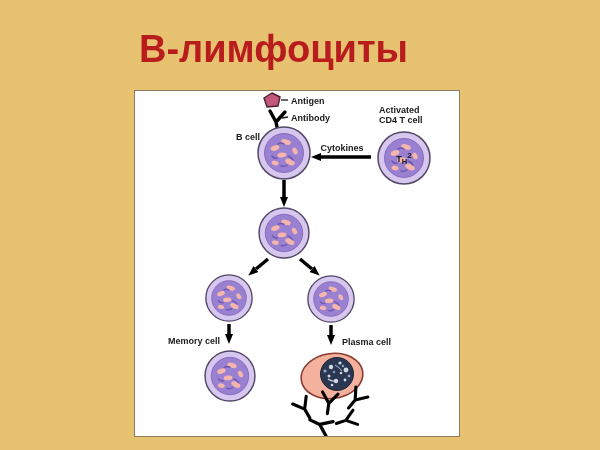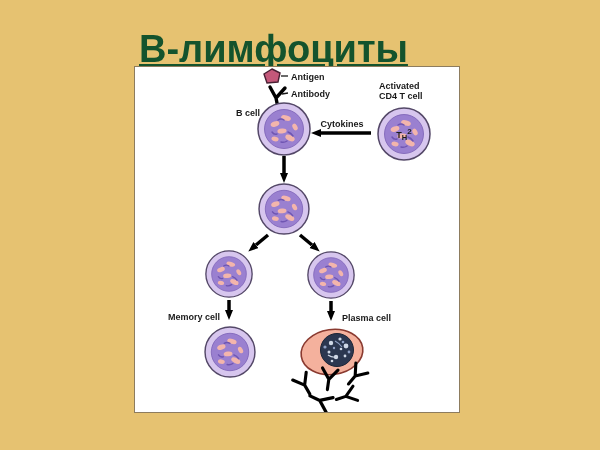--- a/index.html
+++ b/index.html
@@ -9,29 +9,28 @@
     overflow:hidden;
     position:relative;
     font-family:"Liberation Sans",sans-serif;
   }
   .slide-title{
     position:absolute;
     left:139px;top:28px;
     margin:0;
     font-size:38px;
     font-weight:bold;
-    color:#14532d;
+    color:#b91c1c;
     letter-spacing:0px;
     font-family:"Liberation Sans",sans-serif;
     white-space:nowrap;
-    text-decoration:underline;
   }
   .diagram-panel{
     position:absolute;
-    left:134px;top:66px;
+    left:134px;top:90px;
     width:324px;height:345px;
     background:#ffffff;
     border:1px solid #8d7c5e;
     box-sizing:content-box;
   }
   .diagram-panel svg{display:block;}
   svg text{
     font-family:"Liberation Sans",sans-serif;
     font-weight:bold;
     font-size:9px;

